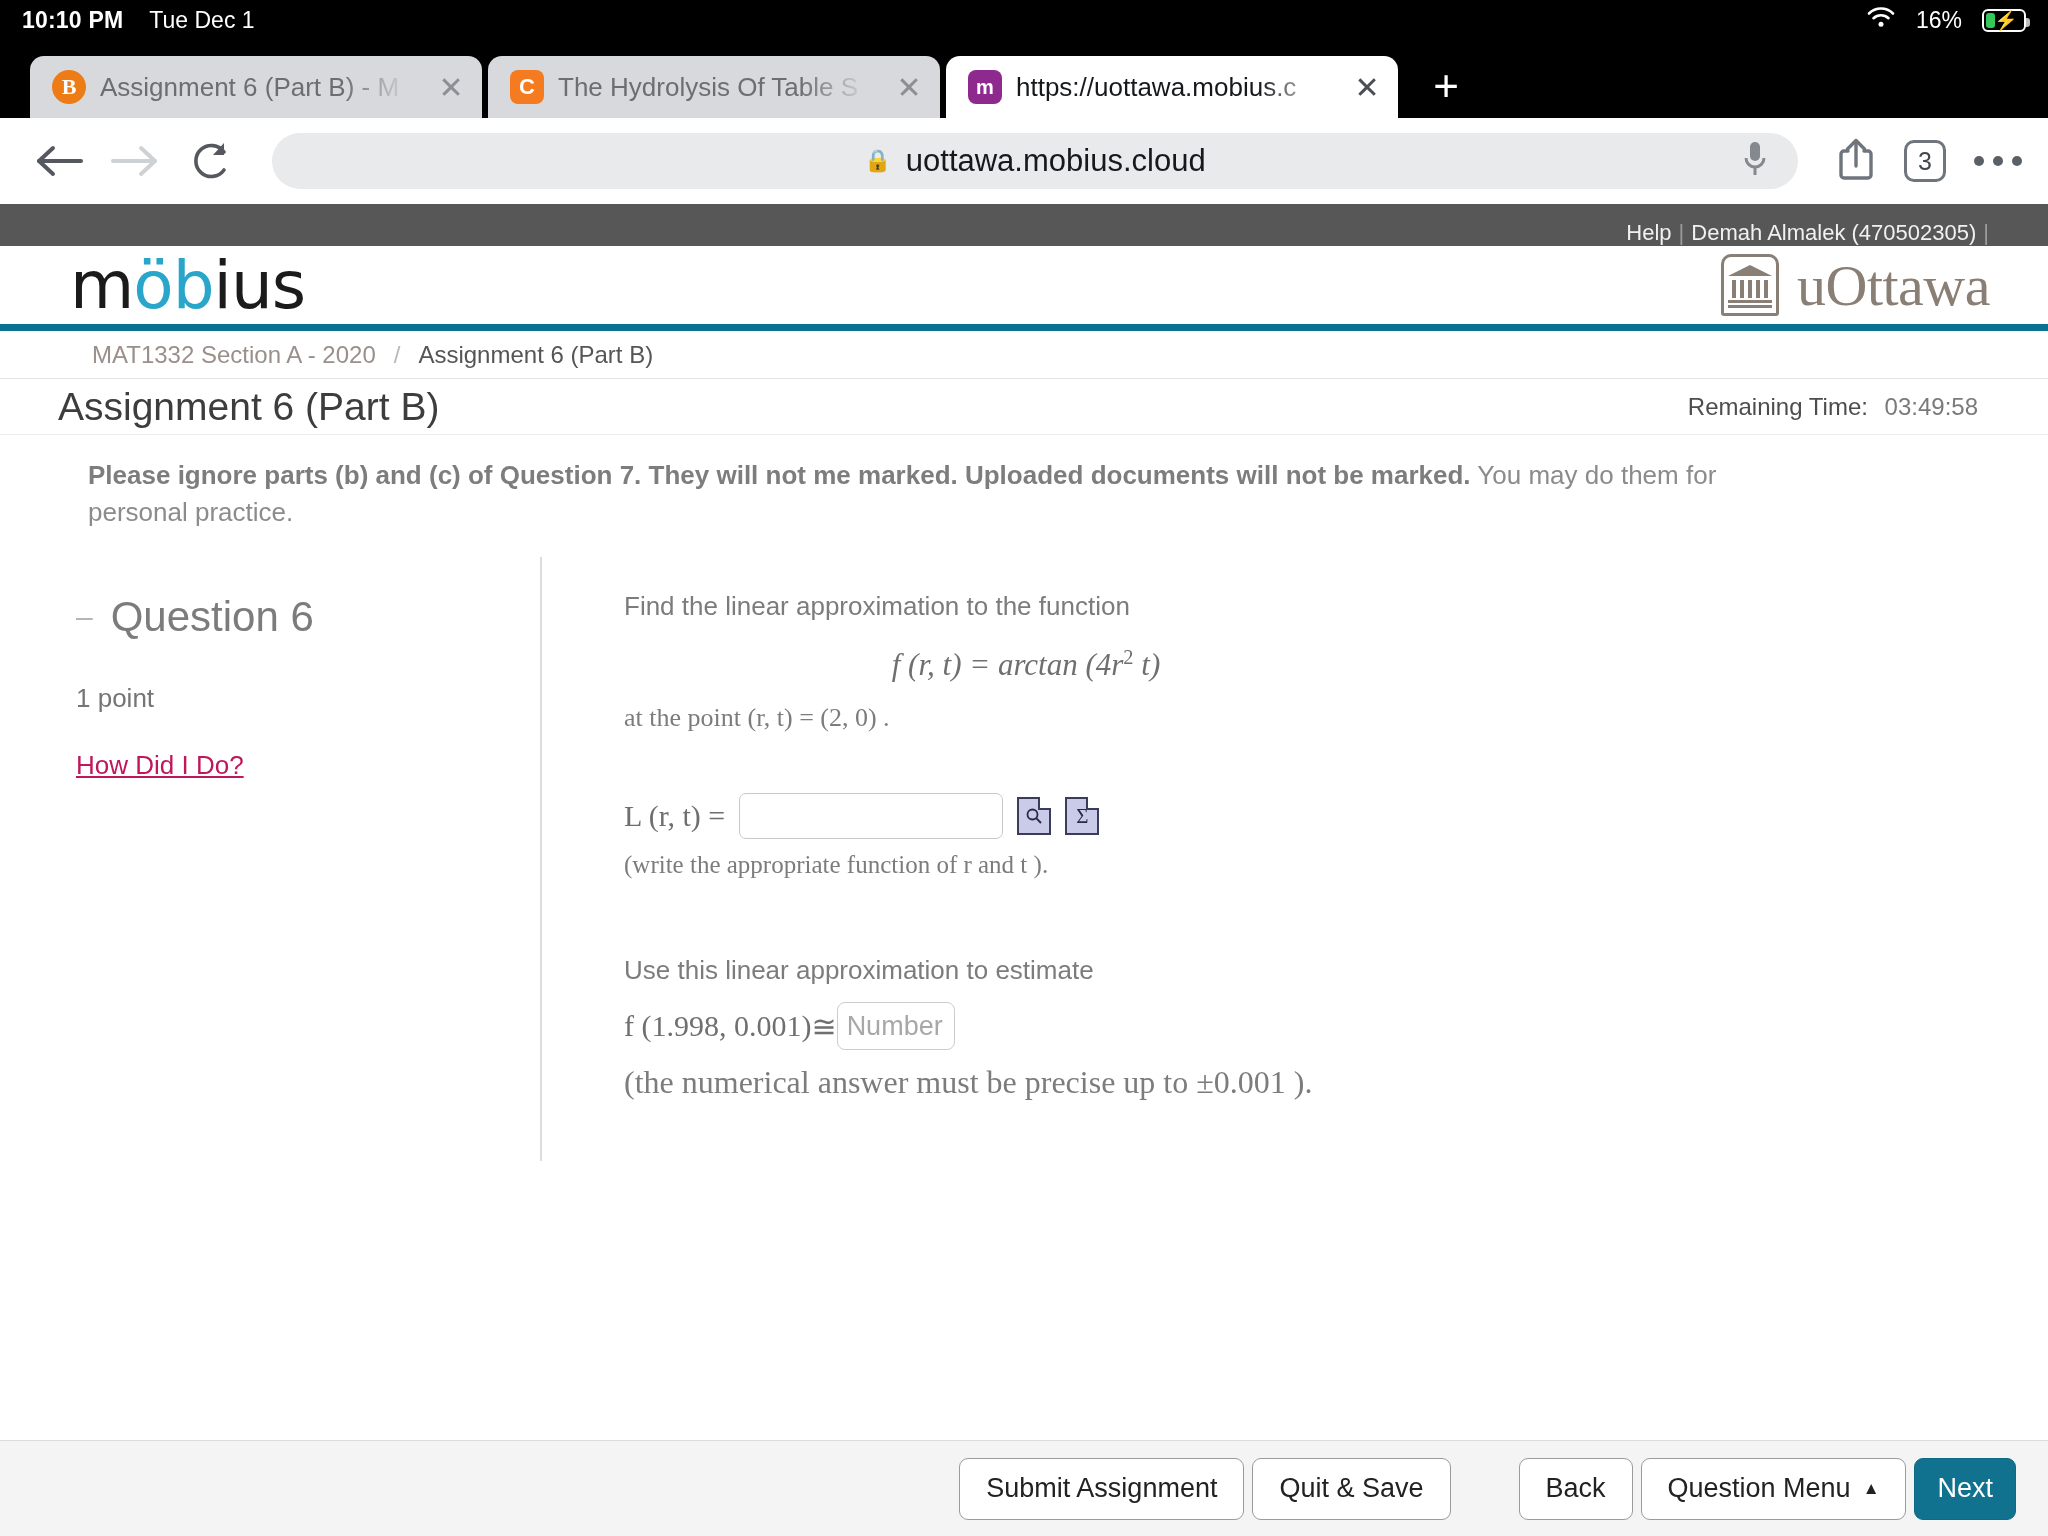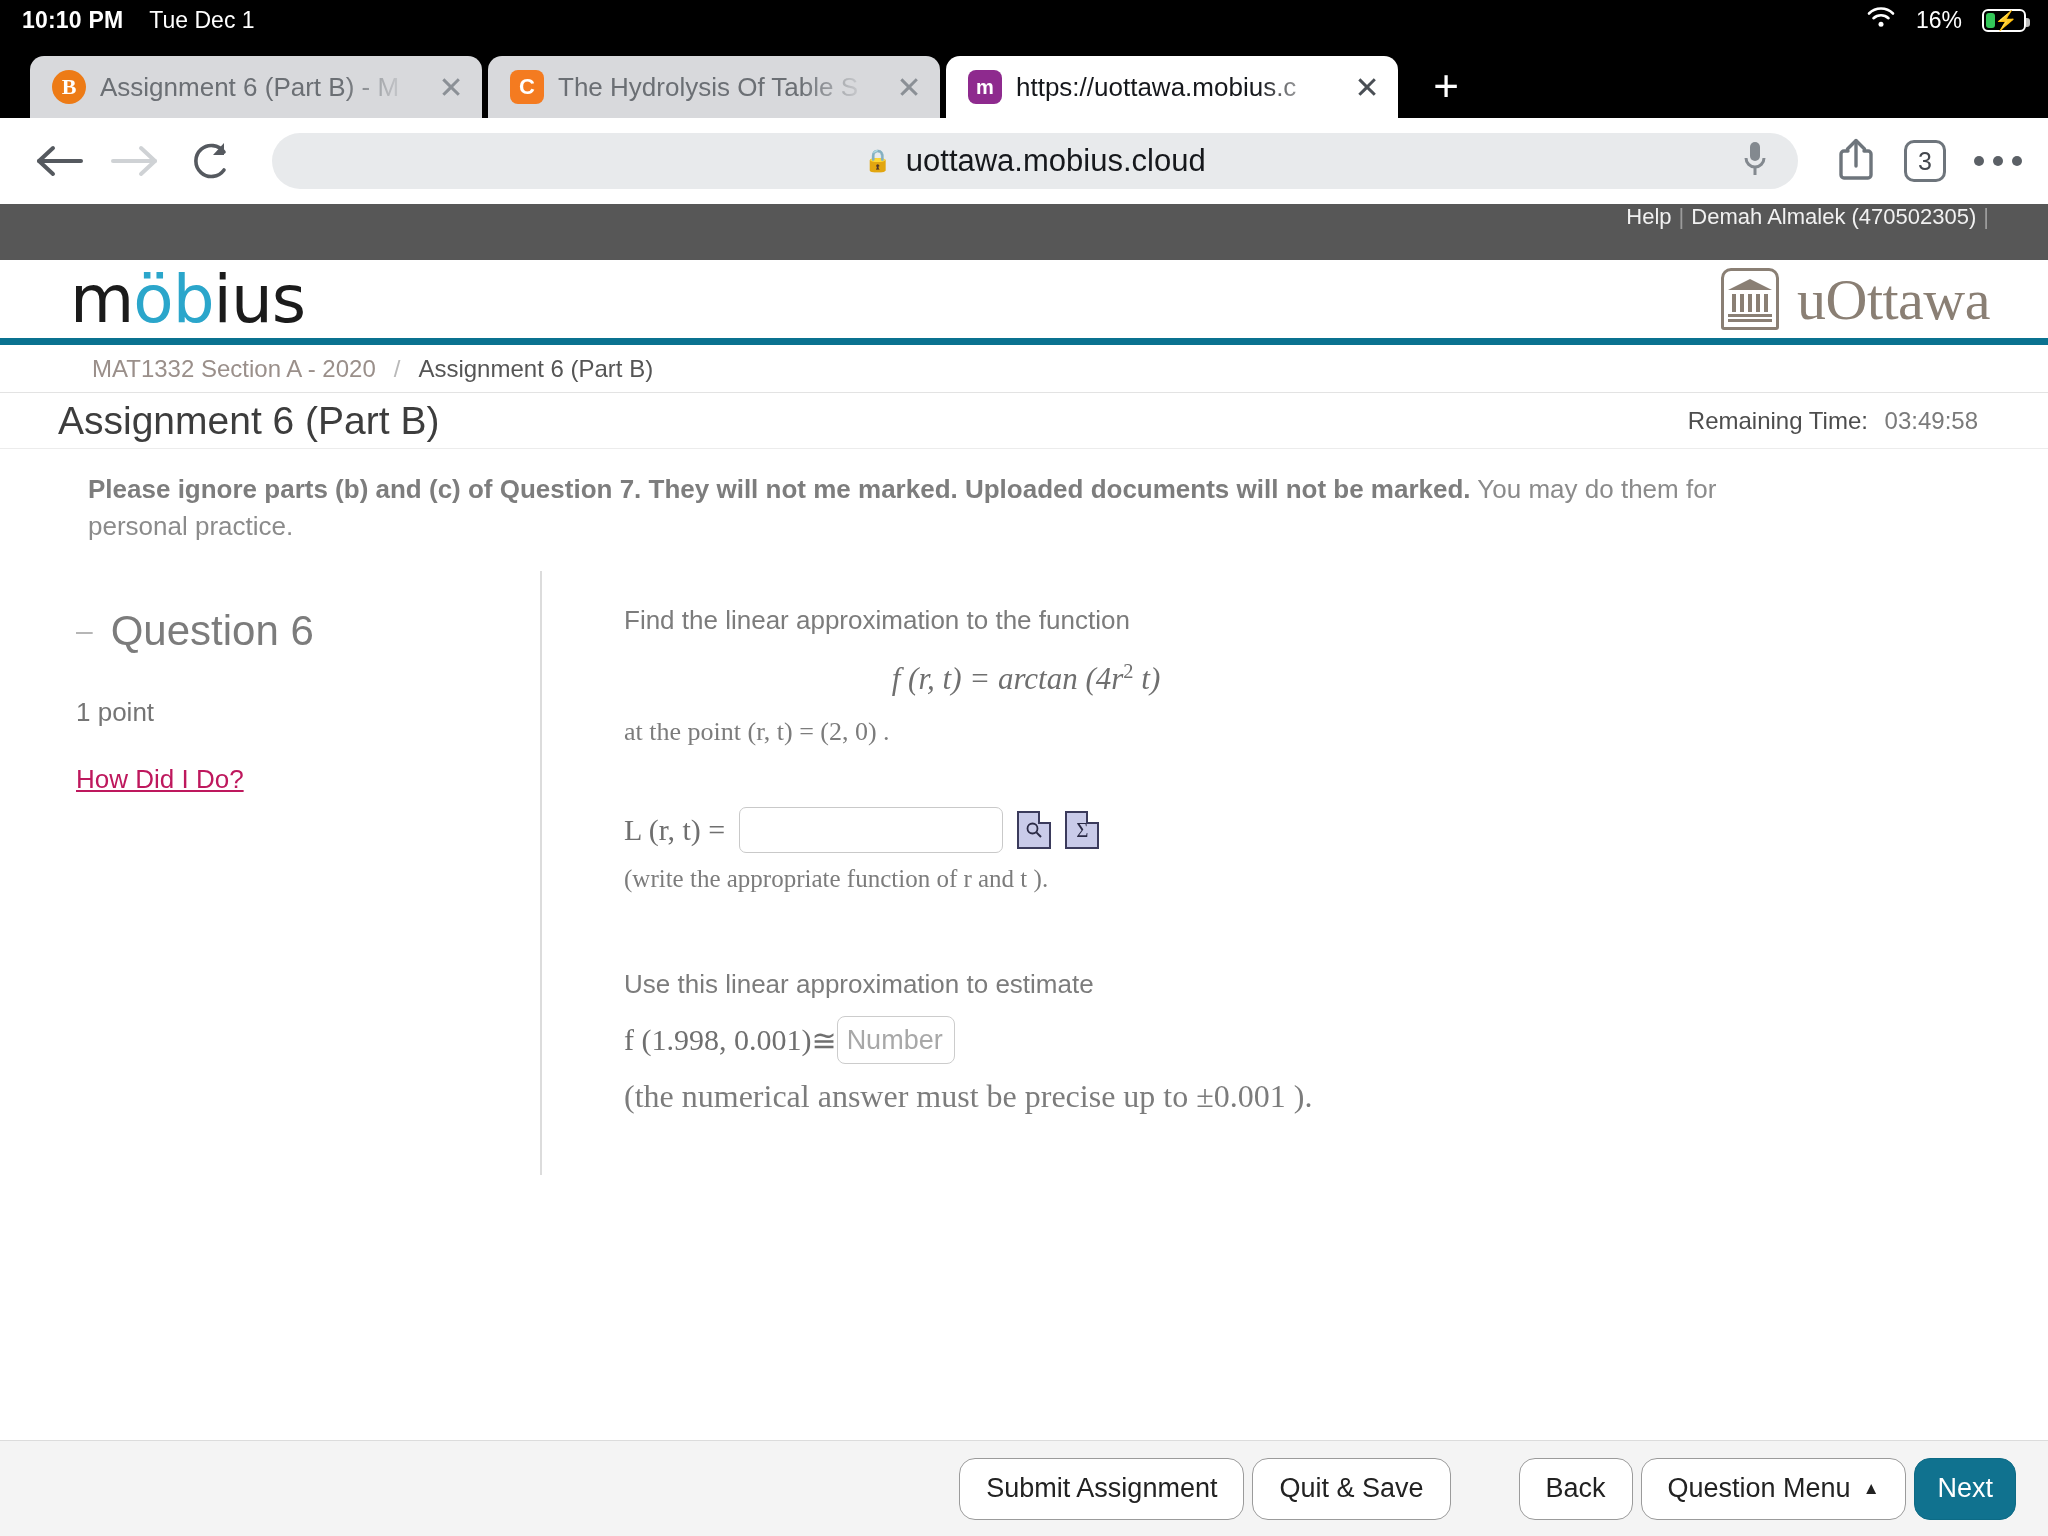--- a/index.html
+++ b/index.html
@@ -99,22 +99,22 @@
     display: flex; align-items: center; justify-content: center;
     font-size: 25px; color: #44484e;
   }
   .dots { display: flex; gap: 9px; }
   .dots i { width: 10px; height: 10px; background: #5b6066; border-radius: 50%; display: block; }
 
   
   .page { width: 100%; height: calc(1536px - 40px - 78px - 86px); background: #fff; position: relative; overflow: hidden; }
 
   .utilbar {
-    height: 56px; background: #575757;
-    display: flex; align-items: flex-start; justify-content: flex-end;
+    height: 42px; background: #575757;
+    display: flex; align-items: flex-end; justify-content: flex-end;
     padding-right: 52px;
     font-size: 22px; color: #f1f1f1;
   }
   .utilbar .sep { color: #9b9b9b; margin: 0 7px; }
 
   .brandbar {
     height: 85px; background: #fff;
     display: flex; align-items: center; justify-content: space-between;
     padding: 0 58px 0 70px;
     border-bottom: 7px solid #0a7290;
@@ -226,21 +226,21 @@
   .p2-hint { margin-top: 14px; font-size: 32px; color: #7c7c7c; }
 
   
   .footer {
     position: absolute; left: 0; right: 0; bottom: 0;
     height: 96px; background: #f4f4f4; border-top: 1px solid #dcdcdc;
     display: flex; align-items: center; justify-content: flex-end;
     padding-right: 32px; gap: 0;
   }
   .btn {
-    height: 62px; background: #fff; border: 1px solid #9b9b9b; border-radius: 16px;
+    height: 62px; background: #fff; border: 1px solid #9b9b9b; border-radius: 9px;
     font-size: 27px; color: #222; font-family: "Liberation Sans", sans-serif;
     padding: 0 26px; display: flex; align-items: center; justify-content: center;
     white-space: nowrap;
   }
   .btn + .btn { margin-left: 8px; }
   .gap { width: 68px; }
   .btn.primary { background: #10728f; border-color: #0d6b86; color: #fff; padding: 0 22px; }
   .caret { font-size: 17px; margin-left: 12px; }
 </style>
 </head>

